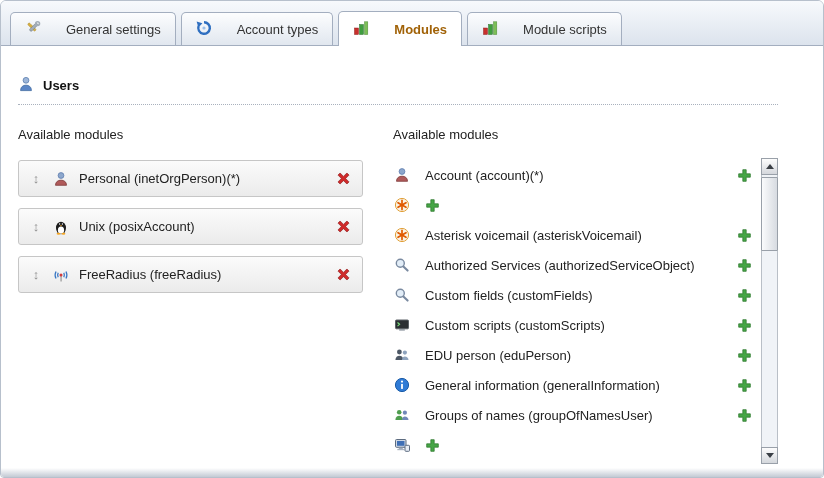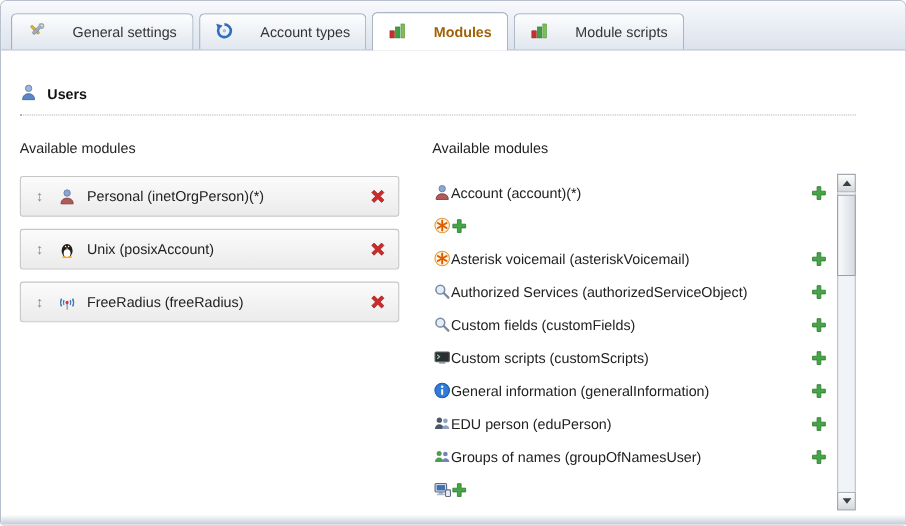--- a/index.html
+++ b/index.html
@@ -34,21 +34,21 @@
           background:linear-gradient(#fbfbfb, #ebebeb); border:1px solid #c6c6c6; border-radius:3px;
           margin-bottom:11px; cursor:move; }
   .handle { color:#8a8a8a; font-size:13px; width:18px; text-align:center; cursor:ns-resize; }
   .sel-icon { margin:0 10px 0 8px; display:flex; }
   .sel-label { font-size:13px; color:#222; }
   .icon-btn { background:none; border:none; padding:0; cursor:pointer; display:flex; align-items:center; }
   .del-btn { margin-left:auto; }
 
   
   .avail-list { margin-right:26px; }
-  .avail-row { display:flex; align-items:center; height:30px; gap:0; }
+  .avail-row { display:flex; align-items:center; height:30px; gap:15px; }
   .avail-row .a-icon { display:flex; width:17px; justify-content:center; }
   .avail-label { font-size:13px; color:#222; flex:1; }
 
   
   .scrollbar { position:absolute; right:0; top:31px; width:17px; height:306px;
           display:flex; flex-direction:column; }
   .sb-btn { flex:none; height:17px; border:1px solid #99a0a9; background:linear-gradient(#fdfdfd,#d4d7dc);
           display:flex; align-items:center; justify-content:center; cursor:pointer; }
   .tri-up { width:0; height:0; border-left:4px solid transparent; border-right:4px solid transparent;
           border-bottom:5px solid #3a3f45; }
@@ -282,43 +282,43 @@
             <button class="icon-btn add-btn">
               <svg width="15" height="15" viewBox="0 0 16 16">
                   <path d="M6.2 1.8 h3.6 v4.4 h4.4 v3.6 h-4.4 v4.4 h-3.6 v-4.4 h-4.4 v-3.6 h4.4 Z" fill="#46a546" stroke="#2d7a2d" stroke-width="0.8"></path>
                 </svg>
             </button>
           </div>
 
           <div class="avail-row">
             <span class="a-icon">
               <svg width="16" height="16" viewBox="0 0 16 16">
-                  <circle cx="8" cy="8" r="6.6" fill="#2f7bd6" stroke="#1b5ca8"></circle>
-                  <rect x="7.1" y="6.9" width="1.8" height="5" fill="#fff"></rect>
-                  <circle cx="8" cy="4.6" r="1.1" fill="#fff"></circle>
-                </svg>
-            </span>
-            <span class="avail-label">General information (generalInformation)</span>
-            <button class="icon-btn add-btn">
-              <svg width="15" height="15" viewBox="0 0 16 16">
-                  <path d="M6.2 1.8 h3.6 v4.4 h4.4 v3.6 h-4.4 v4.4 h-3.6 v-4.4 h-4.4 v-3.6 h4.4 Z" fill="#46a546" stroke="#2d7a2d" stroke-width="0.8"></path>
-                </svg>
-            </button>
-          </div>
-
-          <div class="avail-row">
-            <span class="a-icon">
-              <svg width="16" height="16" viewBox="0 0 16 16">
                   <circle cx="5.4" cy="5" r="2.4" fill="#4d5866"></circle>
                   <path d="M1.4 13 C1.4 10.1 3.4 8.7 5.4 8.7 C7.4 8.7 9.4 10.1 9.4 13 Z" fill="#4d5866"></path>
                   <circle cx="10.9" cy="5.6" r="2.1" fill="#8ea3bd"></circle>
                   <path d="M7.9 13 C8.1 10.6 9.4 9.5 10.9 9.5 C12.7 9.5 14.5 10.9 14.5 13 Z" fill="#8ea3bd"></path>
                 </svg>
             </span>
             <span class="avail-label">EDU person (eduPerson)</span>
+            <button class="icon-btn add-btn">
+              <svg width="15" height="15" viewBox="0 0 16 16">
+                  <path d="M6.2 1.8 h3.6 v4.4 h4.4 v3.6 h-4.4 v4.4 h-3.6 v-4.4 h-4.4 v-3.6 h4.4 Z" fill="#46a546" stroke="#2d7a2d" stroke-width="0.8"></path>
+                </svg>
+            </button>
+          </div>
+
+          <div class="avail-row">
+            <span class="a-icon">
+              <svg width="16" height="16" viewBox="0 0 16 16">
+                  <circle cx="8" cy="8" r="6.6" fill="#2f7bd6" stroke="#1b5ca8"></circle>
+                  <rect x="7.1" y="6.9" width="1.8" height="5" fill="#fff"></rect>
+                  <circle cx="8" cy="4.6" r="1.1" fill="#fff"></circle>
+                </svg>
+            </span>
+            <span class="avail-label">General information (generalInformation)</span>
             <button class="icon-btn add-btn">
               <svg width="15" height="15" viewBox="0 0 16 16">
                   <path d="M6.2 1.8 h3.6 v4.4 h4.4 v3.6 h-4.4 v4.4 h-3.6 v-4.4 h-4.4 v-3.6 h4.4 Z" fill="#46a546" stroke="#2d7a2d" stroke-width="0.8"></path>
                 </svg>
             </button>
           </div>
 
           <div class="avail-row">
             <span class="a-icon">
               <svg width="16" height="16" viewBox="0 0 16 16">

